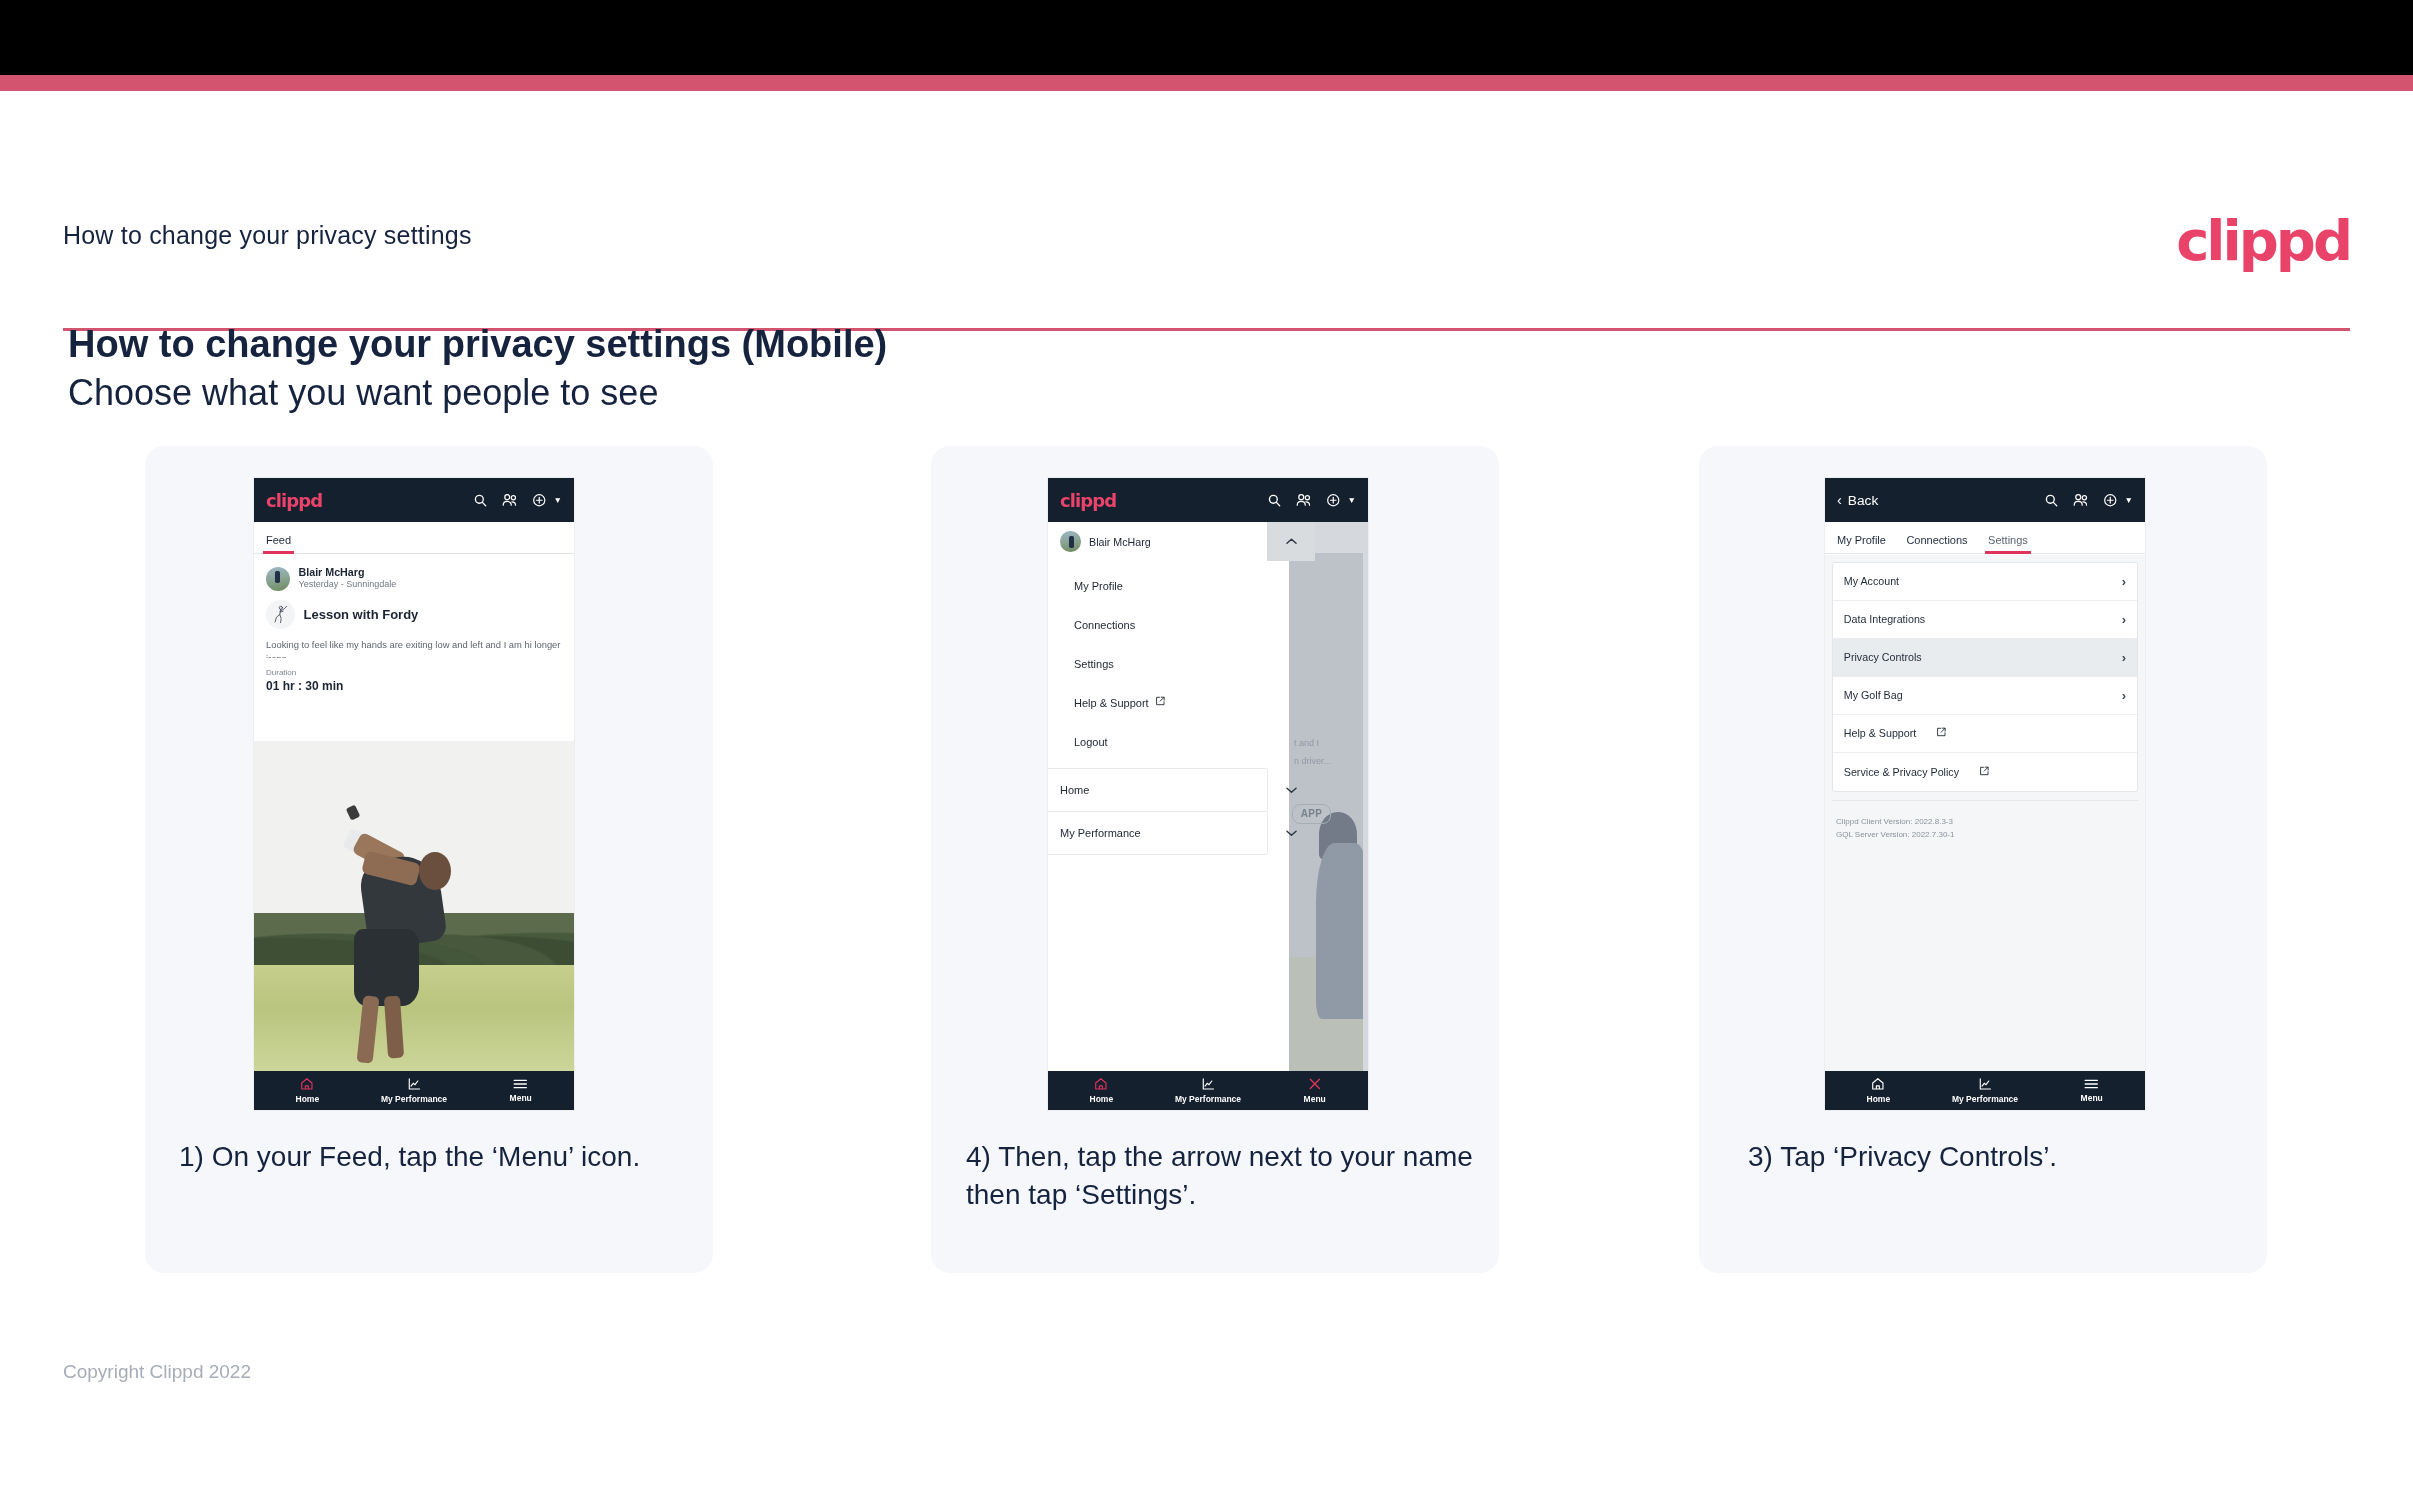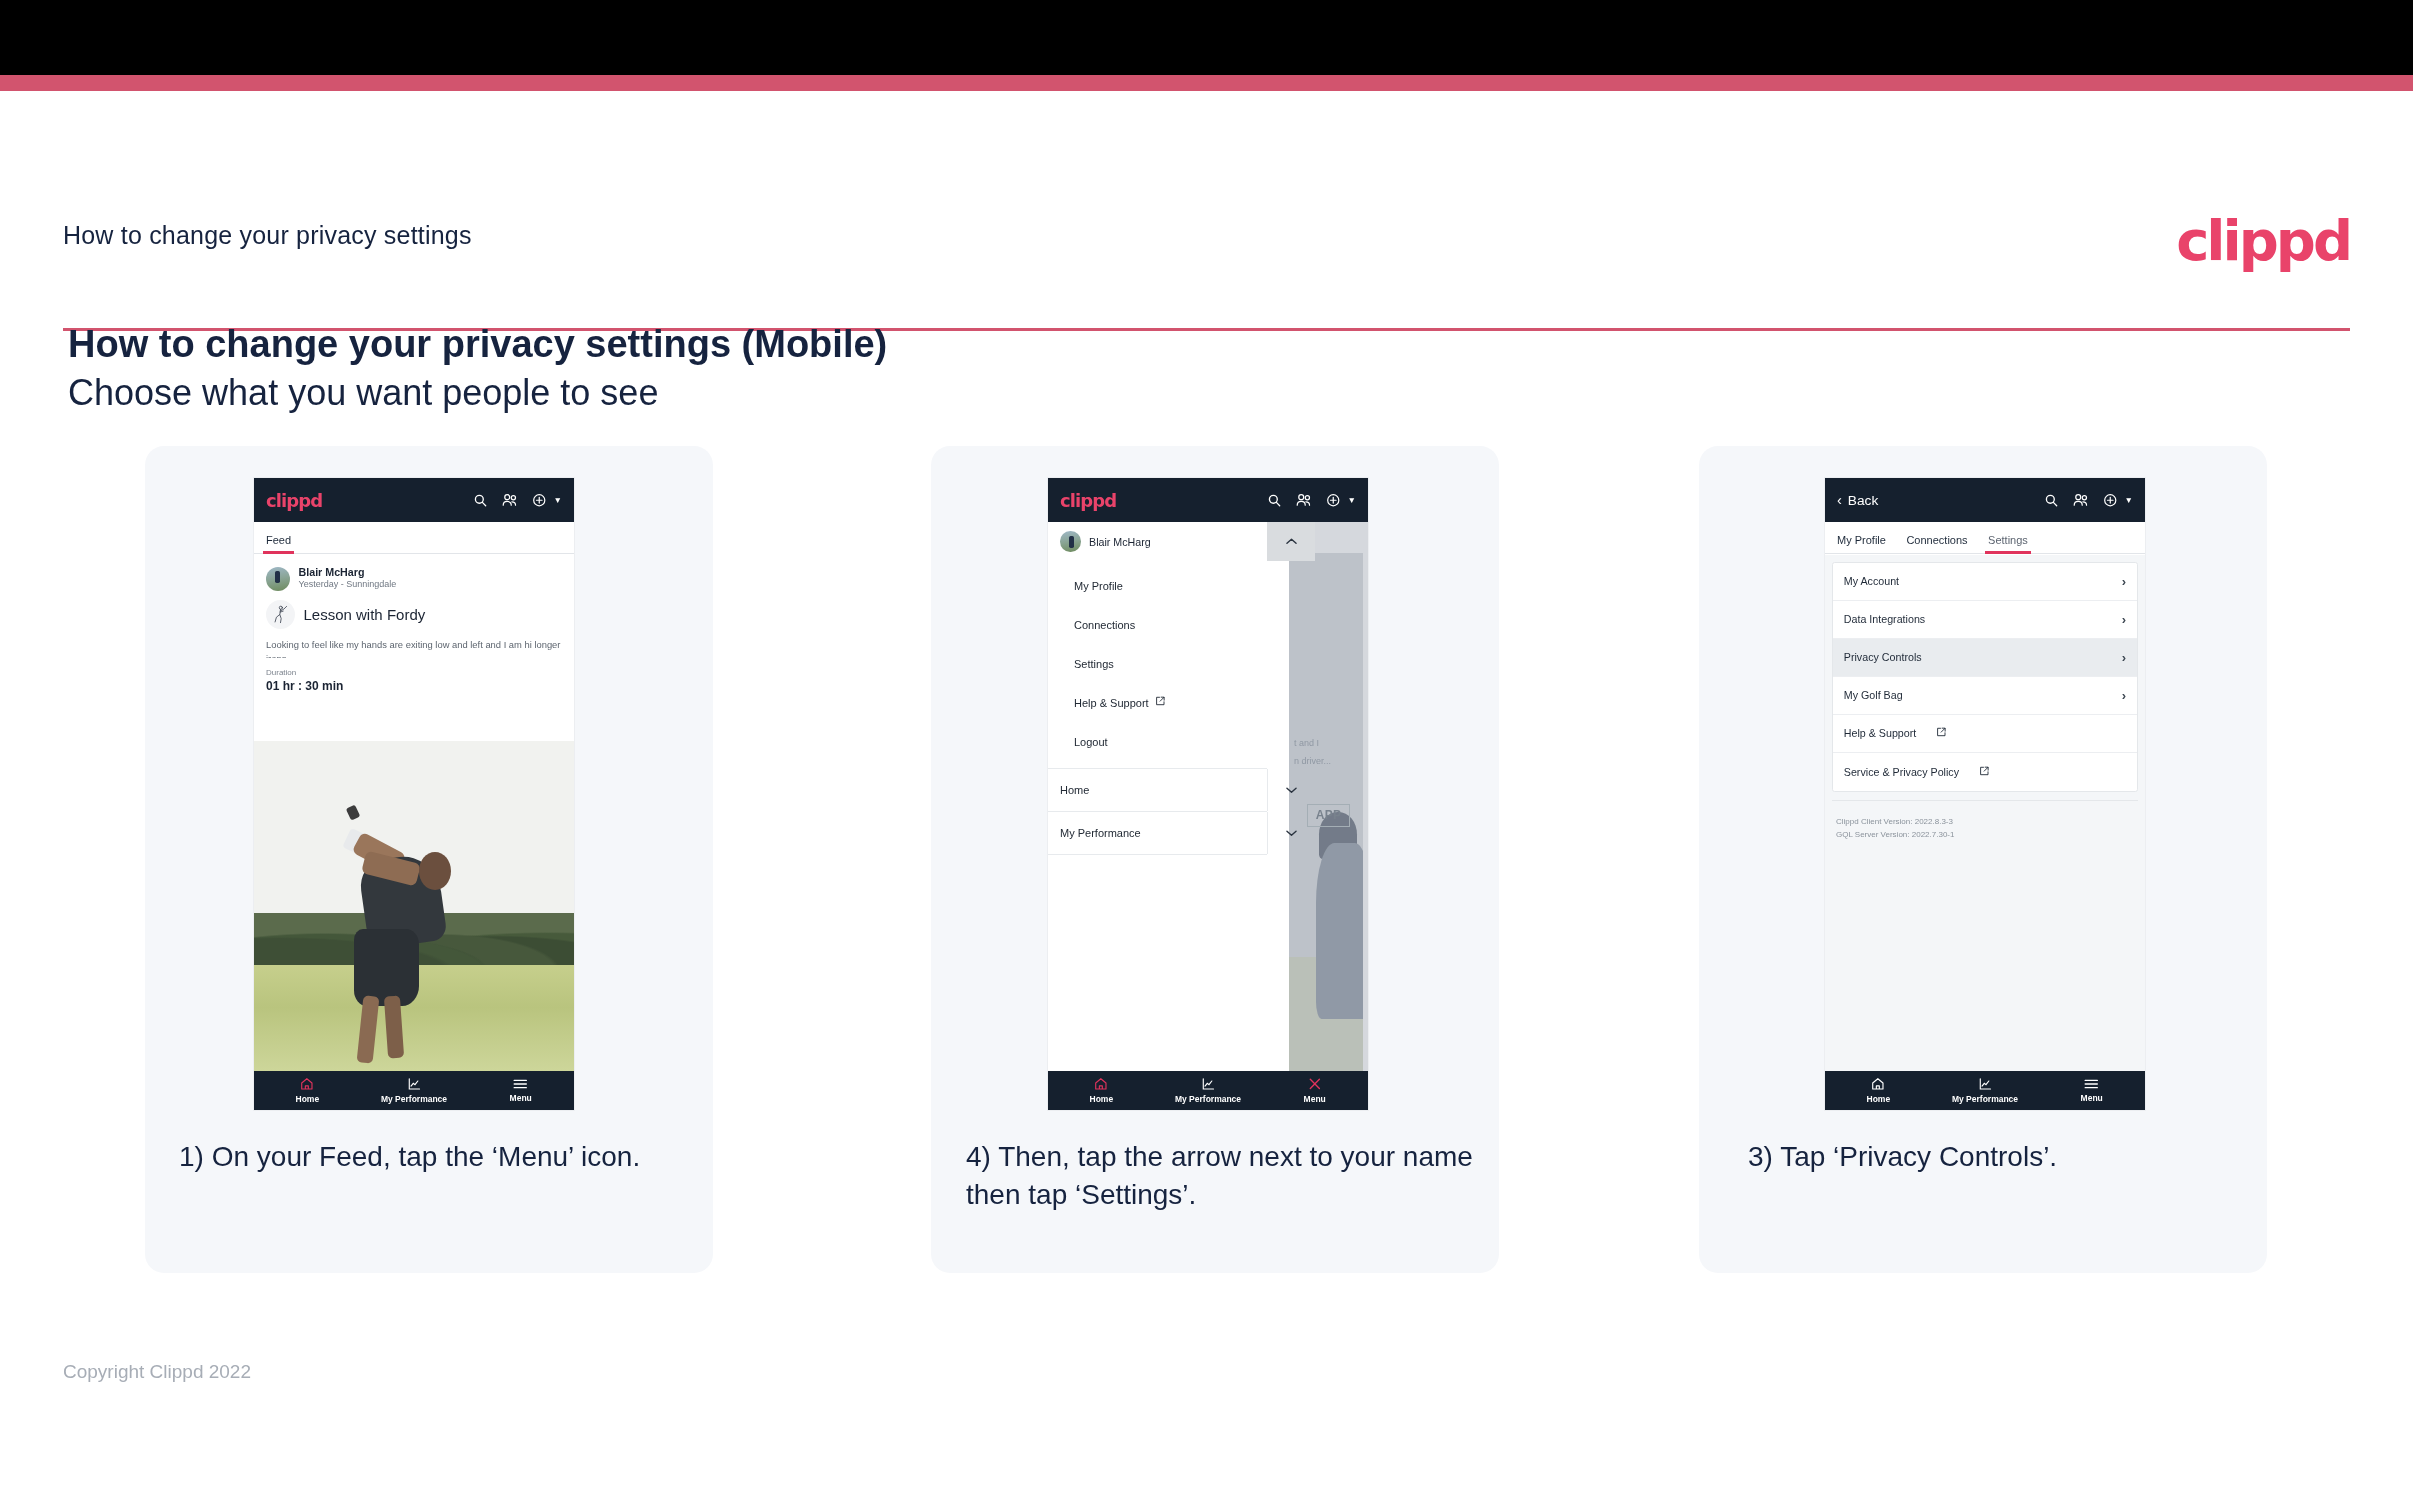--- a/index.html
+++ b/index.html
@@ -107,21 +107,21 @@
     background:#223047; border-radius:1.7px;
   }
   .post-meta .name { font-size:10.7px; font-weight:700; color:#1b2433; line-height:1.25; }
   .post-meta .sub  { font-size:9px; color:#707883; line-height:1.3; }
 
   .post-title-row { display:flex; align-items:center; gap:8.5px; padding:9.4px 12px 0 12px; }
   .swing-badge {
     width:29px; height:29px; border-radius:50%; background:#f3f4f6;
     display:flex; align-items:center; justify-content:center; flex:none;
   }
-  .post-title { font-size:15px; font-weight:400; color:#1b2433;text-align:center; }
+  .post-title { font-size:13px; font-weight:700; color:#1b2433;text-align:center; }
 
   .post-body {
     padding:8.5px 12px 0 12px; font-size:9.4px; color:#5d656f; line-height:1.45;
     max-height:29px; overflow:hidden;
   }
   .dur-label { padding:9.4px 12px 0 12px; font-size:8px; color:#7d848e; }
   .dur-value { padding:1.7px 12px 0 12px; font-size:12px; font-weight:700; color:#1b2433; }
 
   .photo {
     position:absolute; left:0; right:0; top:186px; bottom:0;
@@ -190,23 +190,23 @@
   .dim-photo .dp-player {
     position:absolute; left:36%; top:56%; width:74%; height:34%;
     background:#9aa3ae; border-radius:34% 28% 8% 10%;
   }
   .dim-photo .dp-cap {
     position:absolute; left:40%; top:50%; width:52%; height:9%;
     background:#6f7783; border-radius:48% 48% 10% 10%;
   }
   .dim-text { position:absolute; left:5.1px; top:214px; right:3.4px; font-size:9px; color:#9aa2ab; line-height:1.7; }
   .dim-app {
-    position:absolute; left:18px; top:282px; padding:3.4px 7.7px;
-    border:0.9px solid #b7c2c4; border-radius:0;
-    font-size:12px; font-weight:700; color:#77818a; letter-spacing:0.3px;
+    position:absolute; left:3px; top:282px; padding:3.4px 7.7px;
+    border:0.9px solid #b7c2c4; border-radius:8px;
+    font-size:10px; font-weight:700; color:#77818a; letter-spacing:0.3px;
   }
   .dim-veil { position:absolute; inset:0; background:rgba(125,135,148,0.32); }
 
   .drawer-panel { position:absolute; left:0; top:0; width:219px; bottom:0; background:#fff; z-index:3; }
   .drawer-user {
     display:flex; align-items:center; height:39px; padding:0 12px;
     position:relative;
   }
   .drawer-user .name { font-size:10.7px; color:#1b2433; margin-left:8.5px; }
   .drawer-caret {

